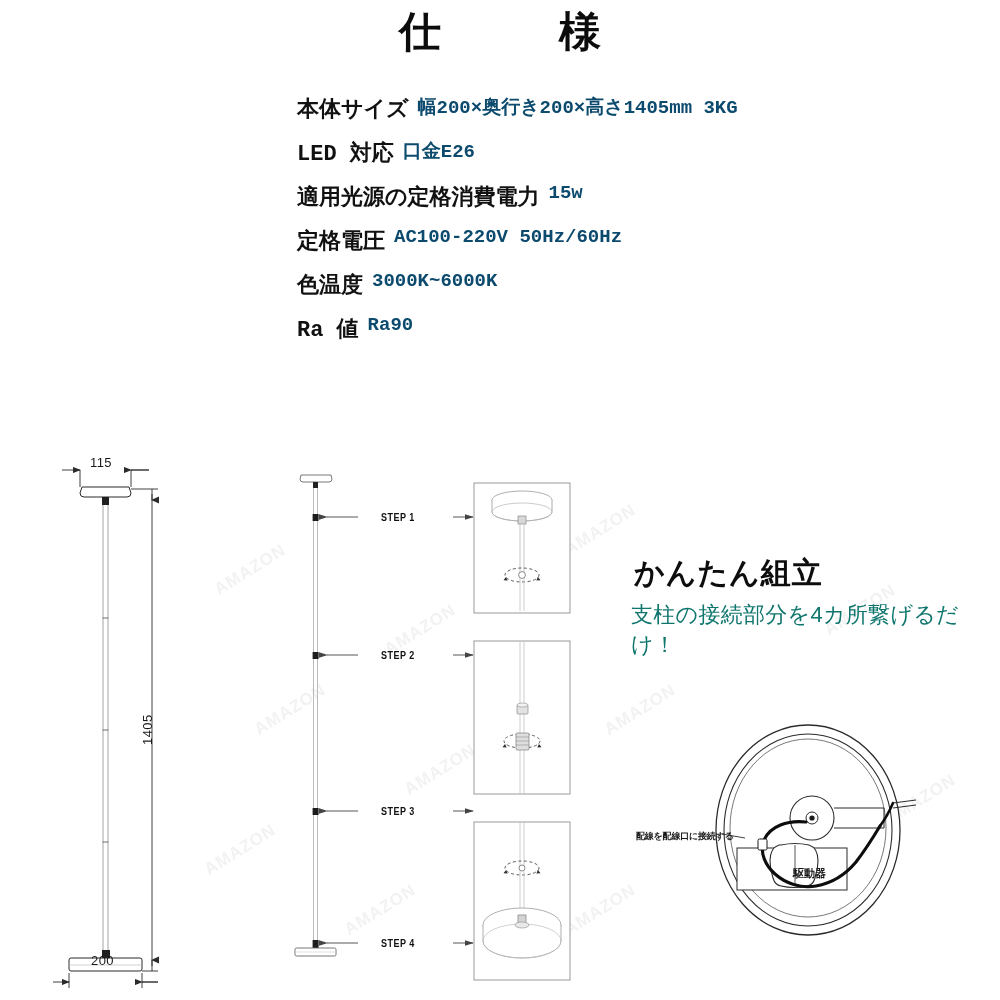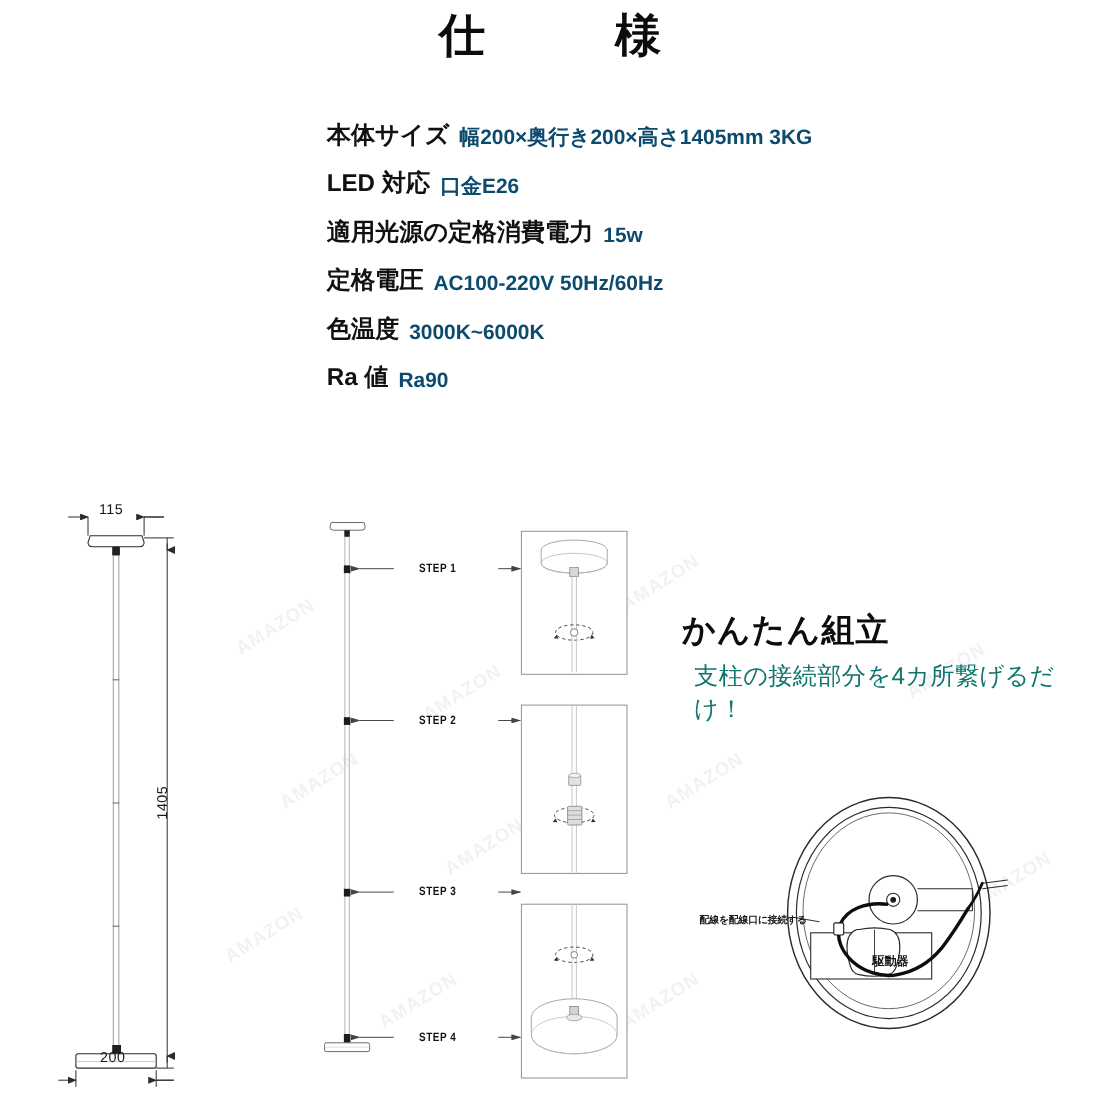--- a/index.html
+++ b/index.html
@@ -32,23 +32,24 @@
 
   
   .spec-list {
     position: absolute;
     left: 297px;
     top: 94px;
     width: 620px;
   }
   .spec-row {
     display: flex;
-    align-items: flex-end;
+    align-items: flex-start;
     height: 44px;
     white-space: nowrap;
+    font-family: Liberation Mono, monospace;
   }
   .spec-label {
     font-size: 22px;
     font-weight: 700;
     color: #111111;
   }
   .spec-value {
     font-size: 19px;
     font-weight: 700;
     color: #0c4a6e;
@@ -86,21 +87,21 @@
     color: #111111;
     letter-spacing: 0.6px;
     font-family: "Liberation Sans Narrow", "Liberation Sans", sans-serif;
     transform: scaleX(0.82);
     transform-origin: left center;
   }
 
   
   .assembly-head {
     position: absolute;
-    left: 620px;
+    left: 634px;
     top: 553px;
     font-size: 30px;
     font-weight: 700;
     color: #0d0d0d;
     letter-spacing: 1px;
   }
   .assembly-sub {
     position: absolute;
     left: 631px;
     top: 600px;

